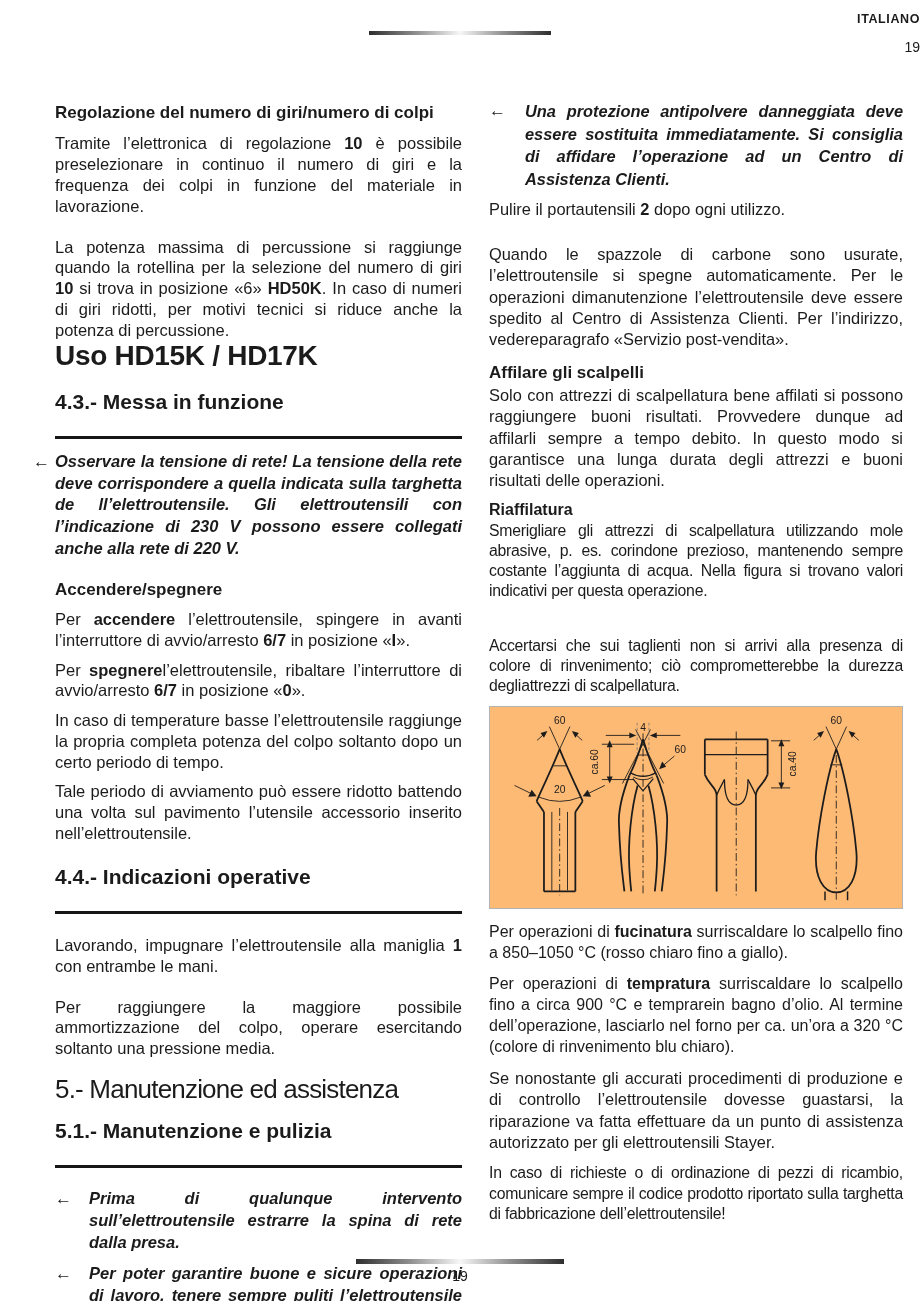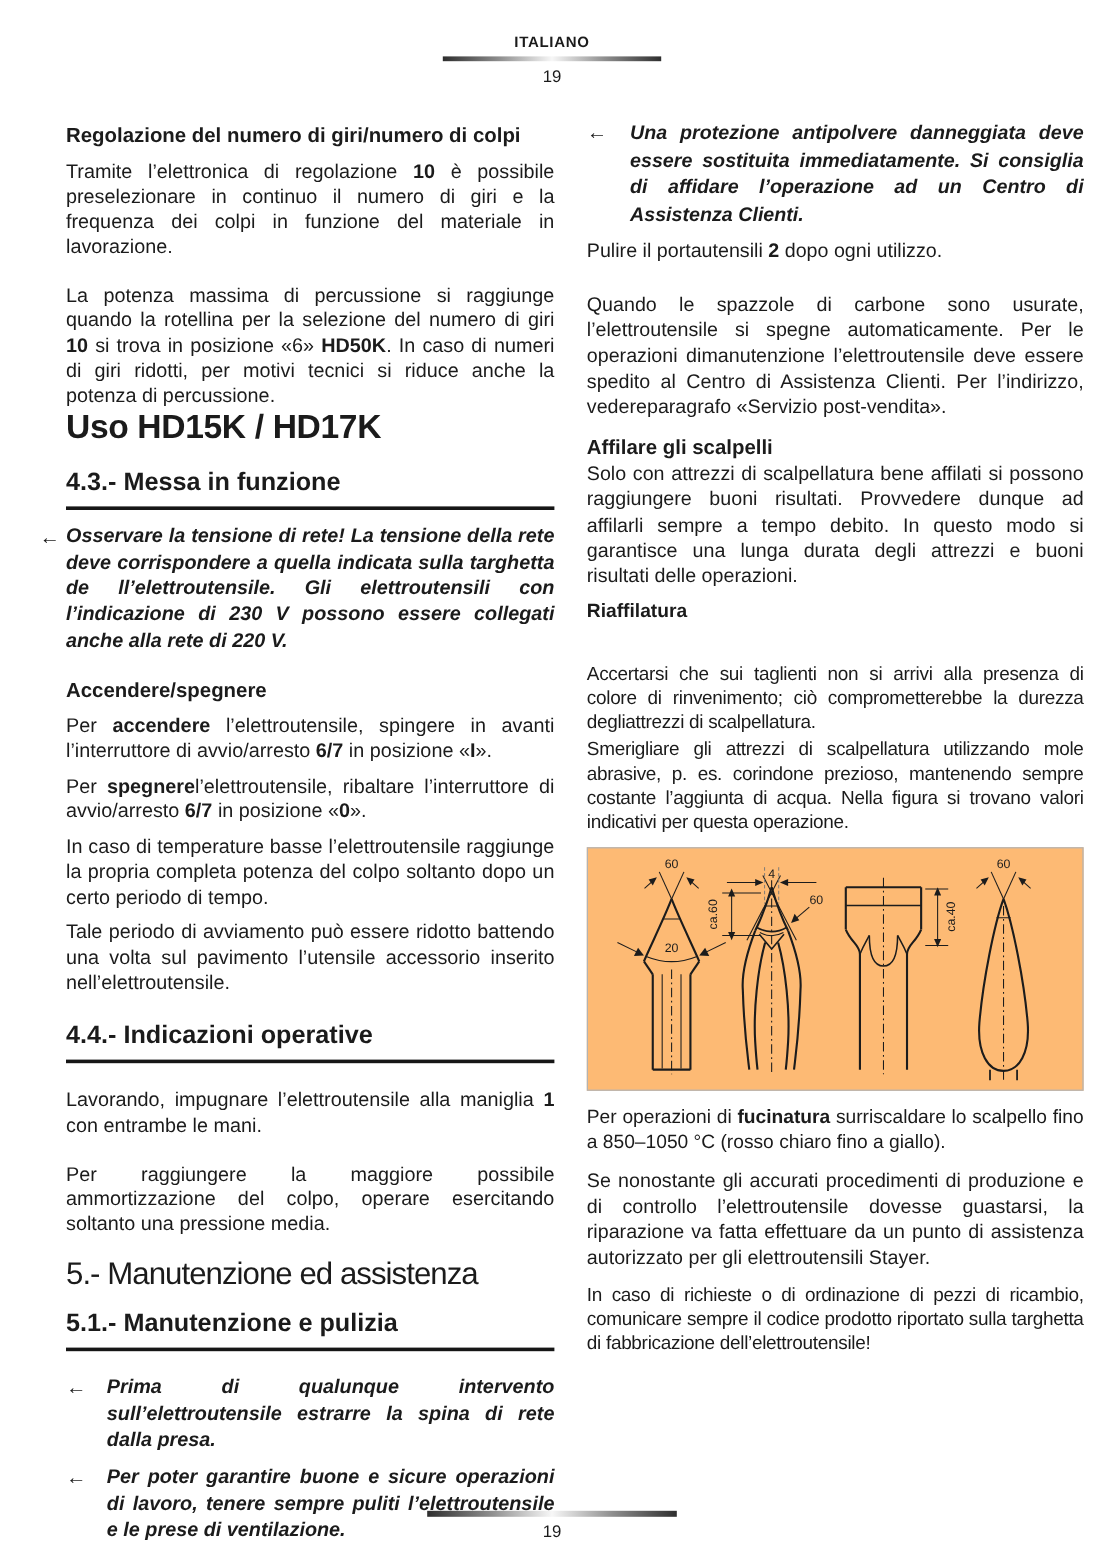--- a/index.html
+++ b/index.html
@@ -1,21 +1,21 @@
 <!DOCTYPE html>
 <html><head>
 <meta charset="utf-8">
 <style>
   html,body{margin:0;padding:0;background:#ffffff;}
   body{width:920px;height:1301px;overflow:hidden;position:relative;
        font-family:"Liberation Sans",sans-serif;color:#1b1b1b;}
   .page{position:absolute;inset:0;background:#ffffff;}
 
   
-  .hdr{position:absolute;top:28px;left:0;width:100%;text-align:center;}
+  .hdr{position:absolute;top:12px;left:0;width:100%;text-align:right;}
   .hdr-lang{font-size:12.5px;font-weight:700;letter-spacing:.6px;}
   .grad-line{height:4px;width:182px;margin:5px auto 0;
     background:linear-gradient(90deg,#2e2e2e 0%,#8f8f8f 26%,#f7f7f7 50%,#8f8f8f 74%,#2e2e2e 100%);}
   .pnum{font-size:14px;margin-top:4px;}
   .ftr{position:absolute;top:1254px;left:0;width:100%;text-align:center;}
   .ftr .grad-line{width:208px;height:5px;}
 
   
   .col{position:absolute;}
   .col-left{left:55px;top:103px;width:407px;}
@@ -25,21 +25,21 @@
   .col-right p{font-size:16.4px;line-height:1.3;}
   p.f16{font-size:16px;line-height:1.31;}
   p.tight{font-size:15.8px;line-height:1.28;letter-spacing:-0.25px;}
   b{font-weight:700;}
 
   .h-small{font-size:17px;font-weight:700;margin:0;line-height:1.2;}
   .h-small2{font-size:16px;font-weight:700;margin:0;line-height:1.2;}
   .h-big{font-size:28px;font-weight:700;margin:0;line-height:1.15;letter-spacing:-0.3px;}
   .h-big2{font-size:26px;font-weight:400;margin:0;line-height:1.15;letter-spacing:-0.8px;}
   .h-sec{font-size:21px;font-weight:700;margin:0;line-height:1.2;
-         padding-bottom:8px;border-bottom:3.5px solid #161616;}
+         padding-bottom:22px;border-bottom:3.5px solid #161616;}
 
   .warn{display:flex;align-items:flex-start;}
   .warn .arr{flex:0 0 34px;font-size:17px;line-height:1.35;font-weight:400;}
   .warn p{font-weight:700;line-height:1.32;font-style:italic;}
   .warn-hang{margin-left:-22px;}
   .warn-hang .arr{flex:0 0 22px;}
   .warn-right .arr{flex:0 0 36px;}
   .warn-right p{line-height:1.38;}
 
   .figure-box{margin:0;border:1px solid #b3b3b3;height:203px;box-sizing:border-box;
@@ -102,23 +102,23 @@
       <p>Una protezione antipolvere danneggiata deve essere sostituita immediatamente. Si consiglia di affidare l’operazione ad un Centro di Assistenza Clienti.</p>
     </div>
 
     <p class="mt8"><span>Pulire il portautensili </span><b>2</b><span> dopo ogni utilizzo.</span></p>
     <p class="mt24">Quando le spazzole di carbone sono usurate, l’elettroutensile si spegne automaticamente. Per le operazioni dimanutenzione l’elettroutensile deve essere spedito al Centro di Assistenza Clienti. Per l’indirizzo, vedereparagrafo «Servizio post-vendita».</p>
 
     <h3 class="h-small mt12">Affilare gli scalpelli</h3>
     <p class="mt2">Solo con attrezzi di scalpellatura bene affilati si possono raggiungere buoni risultati. Provvedere dunque ad affilarli sempre a tempo debito. In questo modo si garantisce una lunga durata degli attrezzi e buoni risultati delle operazioni.</p>
 
     <h3 class="h-small2 mt8">Riaffilatura</h3>
+    <p class="tight mt2">Smerigliare gli attrezzi di scalpellatura utilizzando mole abrasive, p. es. corindone prezioso, mantenendo sempre costante l’aggiunta di acqua. Nella figura si trovano valori indicativi per questa operazione.</p>
+
     <p class="tight mt34">Accertarsi che sui taglienti non si arrivi alla presenza di colore di rinvenimento; ciò comprometterebbe la durezza degliattrezzi di scalpellatura.</p>
-
-    <p class="tight mt2">Smerigliare gli attrezzi di scalpellatura utilizzando mole abrasive, p. es. corindone prezioso, mantenendo sempre costante l’aggiunta di acqua. Nella figura si trovano valori indicativi per questa operazione.</p>
 
     <figure class="figure-box mt10">
       <svg width="411" height="198" viewBox="0 0 419 200">
 
         <g>
           <g stroke="#1c1c1c" stroke-width="0.9" fill="none">
             <path d="M70,40 L59.5,17"></path>
               <path d="M70,40 L80.5,17"></path>
             <path d="M47,31 L56,23"></path>
               <path d="M93,31 L84,23"></path>
@@ -237,20 +237,21 @@
             <path d="M340.5,185 L340.5,194"></path>
               <path d="M363.5,185 L363.5,194"></path>
           </g>
           <path d="M352,46 L352,196" stroke="#1c1c1c" stroke-width="0.9" fill="none" stroke-dasharray="8 3 1.5 3"></path>
           <text x="352" y="14" text-anchor="middle">60</text>
         </g>
       </svg>
     </figure>
 
     <p class="f16 mt13"><span>Per operazioni di </span><b>fucinatura</b><span> surriscaldare lo scalpello fino a 850–1050 °C (rosso chiaro fino a giallo).</span></p>
+    <p class="f16 mt10"><span>Per operazioni di </span><b>tempratura</b><span> surriscaldare lo scalpello fino a circa 900 °C e temprarein bagno d’olio. Al termine dell’operazione, lasciarlo nel forno per ca. un’ora a 320 °C (colore di rinvenimento blu chiaro).</span></p>
     <p class="mt10">Se nonostante gli accurati procedimenti di produzione e di controllo l’elettroutensile dovesse guastarsi, la riparazione va fatta effettuare da un punto di assistenza autorizzato per gli elettroutensili Stayer.</p>
     <p class="tight mt10">In caso di richieste o di ordinazione di pezzi di ricambio, comunicare sempre il codice prodotto riportato sulla targhetta di fabbricazione dell’elettroutensile!</p>
   </div>
 
   <div class="ftr">
     <div class="grad-line"></div>
     <div class="pnum">19</div>
   </div>
 
 </div>

